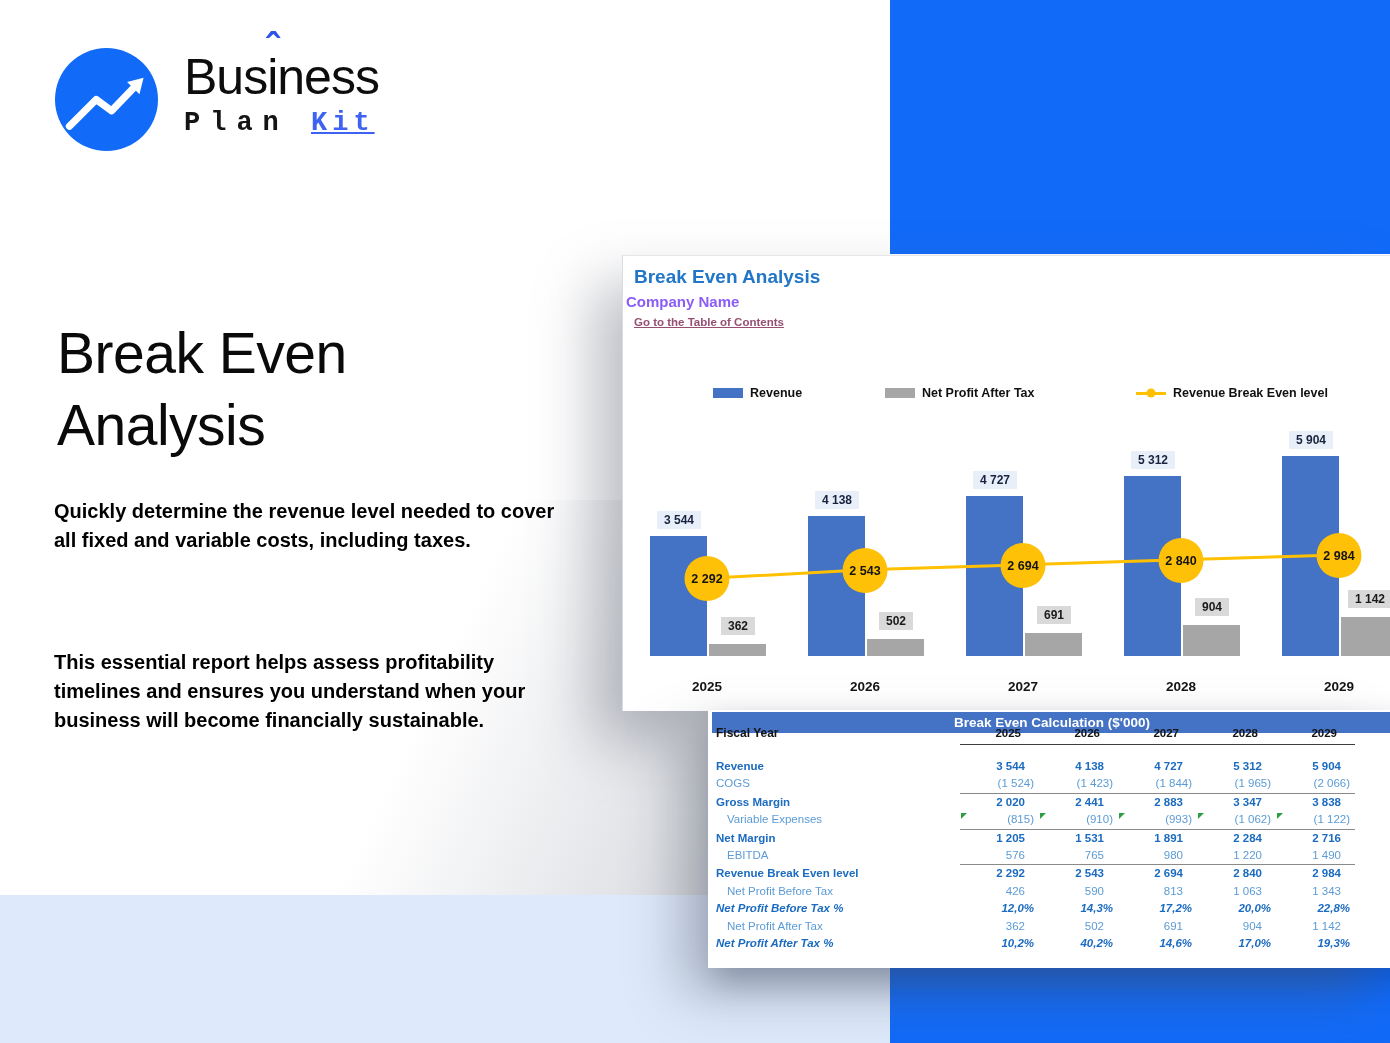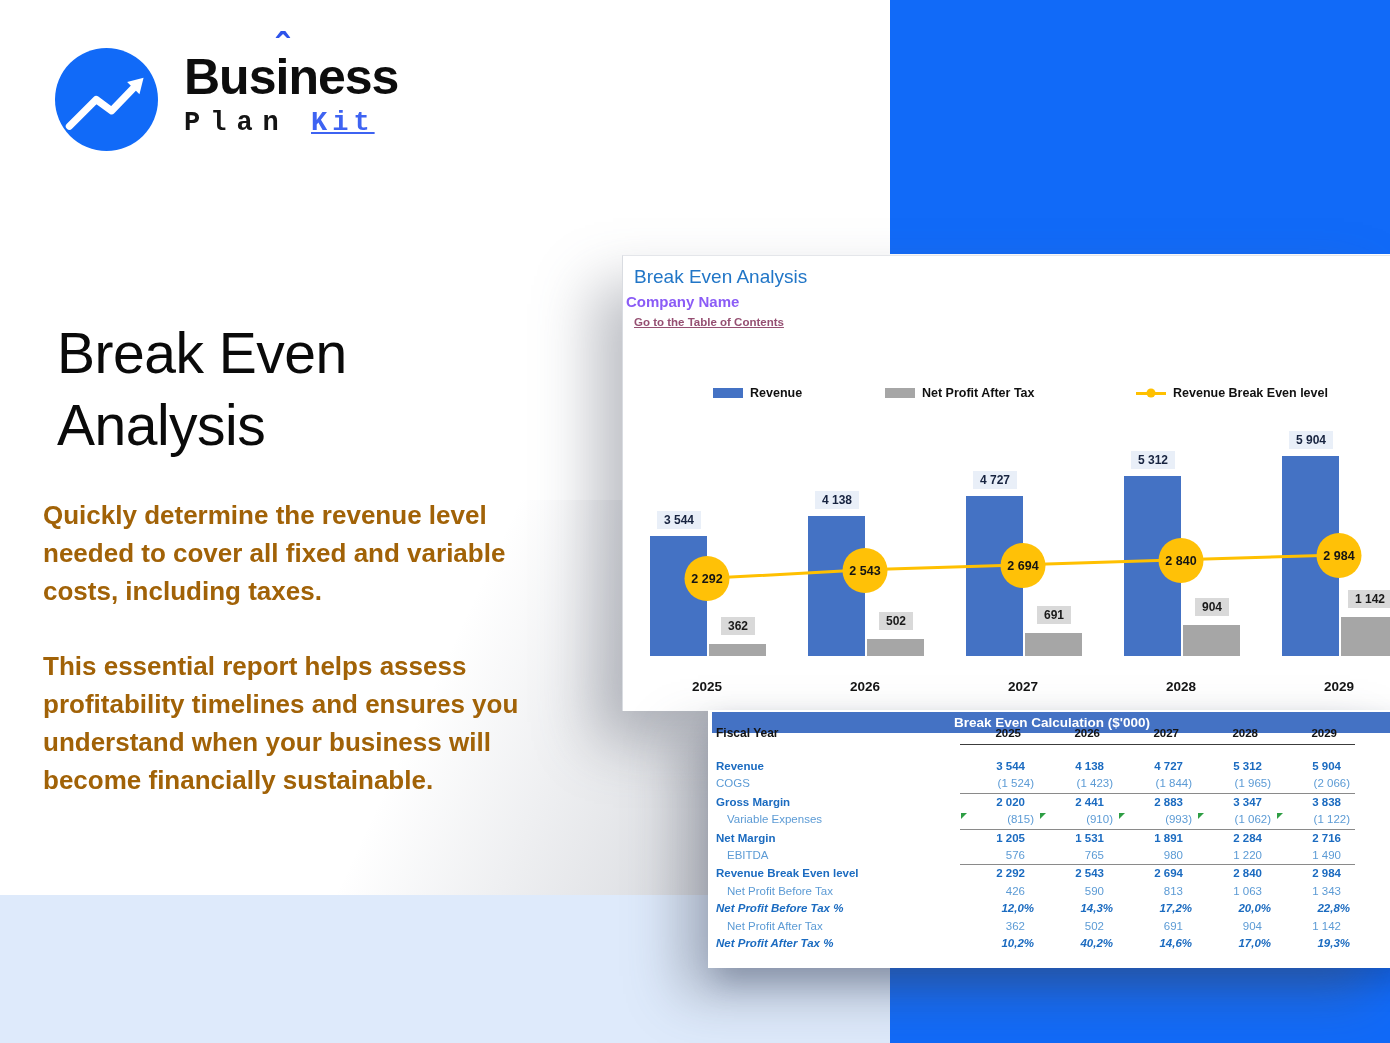--- a/index.html
+++ b/index.html
@@ -12,40 +12,40 @@
   
   .bg-blue-top{left:890px;top:0;width:500px;height:254px;background:#116AF8;}
   .bg-blue-bottom{left:890px;top:705px;width:500px;height:338px;background:#116AF8;}
   .bg-lightblue{left:0;top:895px;width:890px;height:148px;background:#DEEAFB;}
   .bg-shade{left:60px;top:500px;width:650px;height:395px;
     background:linear-gradient(115deg,rgba(125,132,148,0) 55%,rgba(125,132,148,0.28) 97%);}
 
   
   .logo-icon{left:55px;top:48px;width:103px;height:103px;}
   .logo-text{left:184px;top:52px;line-height:1;}
-  .logo-word1{font-size:50px;font-weight:700;letter-spacing:-1px;color:#0d0d0d;white-space:nowrap;text-align:center;}
+  .logo-word1{font-size:50px;font-weight:400;letter-spacing:-1px;color:#0d0d0d;white-space:nowrap;text-align:center;}
   .logo-i{position:relative;display:inline-block;}
   .logo-i::after{content:"ˆ";position:absolute;left:50%;top:-24px;transform:translateX(-50%);
     color:#2E53EA;font-size:40px;font-weight:800;}
   .logo-line2{margin-top:8px;font-family:"Liberation Mono","DejaVu Sans Mono",monospace;font-size:27px;white-space:nowrap;}
   .logo-word2{font-weight:700;letter-spacing:10px;color:#141414;}
   .logo-word3{font-weight:800;letter-spacing:5px;color:#3E63F2;margin-left:6px;text-decoration:underline;}
 
   
   .hero-title{left:57px;top:318px;width:540px;font-size:57px;line-height:1.26;font-weight:400;
     color:#0a0a0a;letter-spacing:-0.5px;}
-  .hero-para{left:43px;width:512px;font-size:26px;line-height:1.46;font-weight:700;color:#a16207;}
+  .hero-para{left:54px;width:512px;font-size:20px;line-height:1.46;font-weight:700;color:#000000;}
   .hero-para1{top:497px;}
   .hero-para2{top:648px;}
 
   
   .chart-panel{left:622px;top:255px;width:768px;height:455px;background:#fff;
     border-left:1px solid #d9dce1;border-top:1px solid #e4e6ea;
     box-shadow:-28px 30px 55px rgba(90,95,110,0.40);overflow:hidden;}
-  .sheet-title{left:11px;top:10px;font-size:19px;font-weight:400;color:#2176C7;}
+  .sheet-title{left:11px;top:10px;font-size:19px;font-weight:700;color:#2176C7;}
   .sheet-company{left:3px;top:37px;font-size:15px;font-weight:700;color:#8b5cf6;}
   .sheet-link{left:11px;top:60px;font-size:11.5px;font-weight:700;color:#954F72;
     text-decoration:underline;cursor:pointer;}
   .chart-header-bar{left:8px;top:100px;width:calc(100% - 8px);height:24px;background:#4472C4;
     color:#fff;font-size:15px;font-weight:700;text-align:center;line-height:24px;}
   .legend{left:0;top:130px;width:100%;height:16px;}
   .legend-item{position:absolute;display:flex;align-items:center;font-size:12.5px;font-weight:700;color:#111;white-space:nowrap;}
   .legend-swatch{width:30px;height:10px;margin-right:7px;}
   .legend-line{width:30px;height:3px;margin-right:7px;position:relative;}
   .legend-line::after{content:"";position:absolute;left:50%;top:50%;transform:translate(-50%,-50%);

